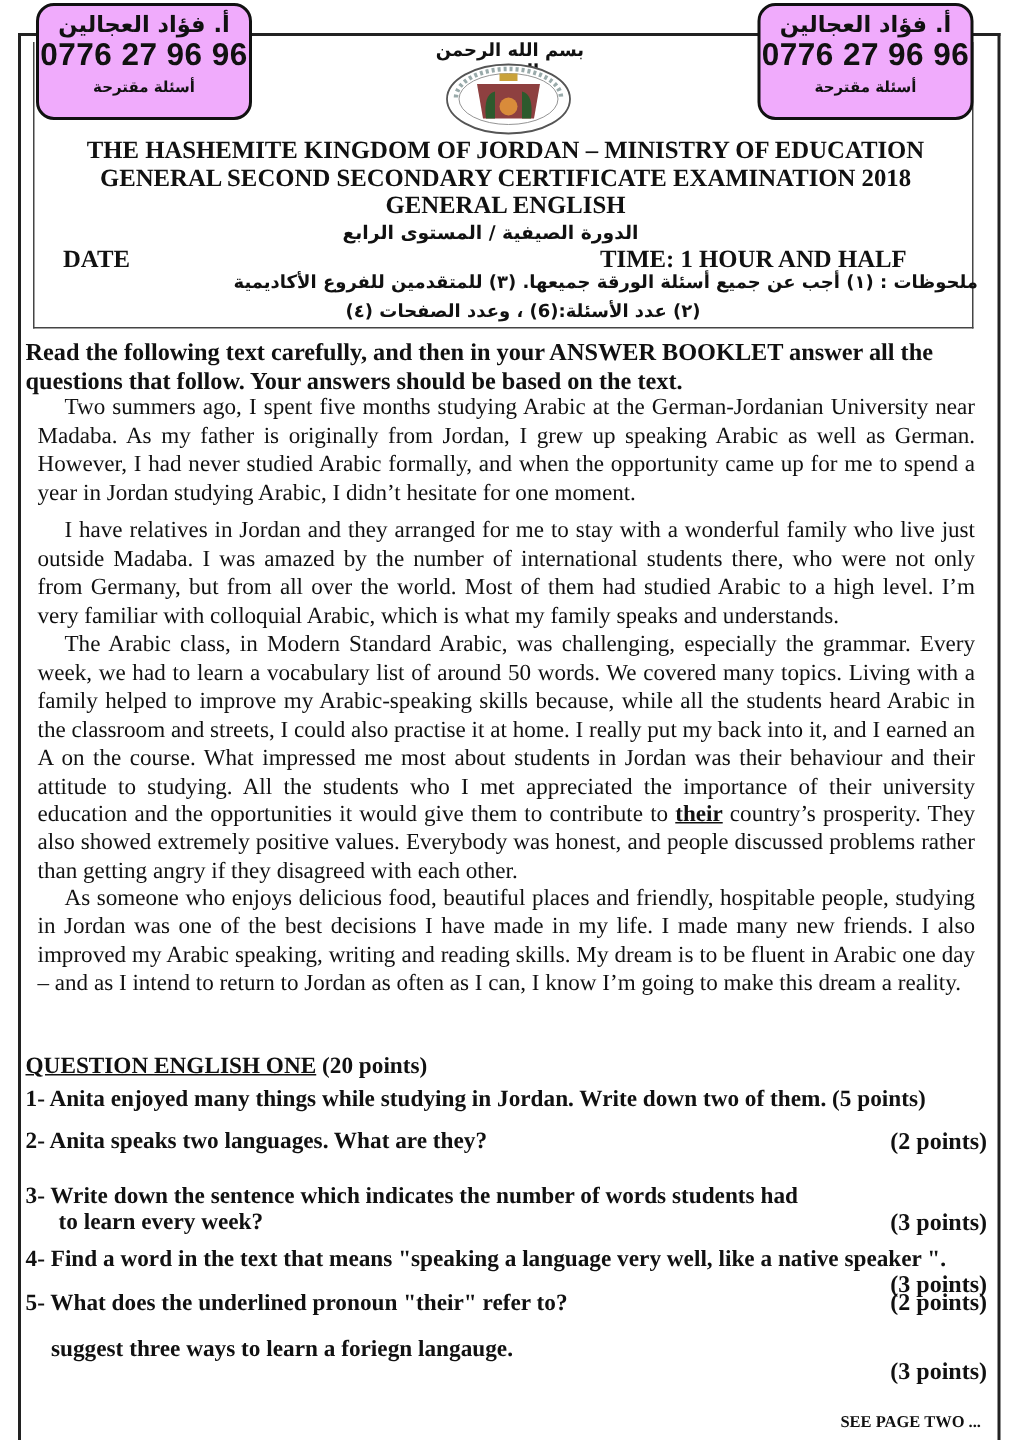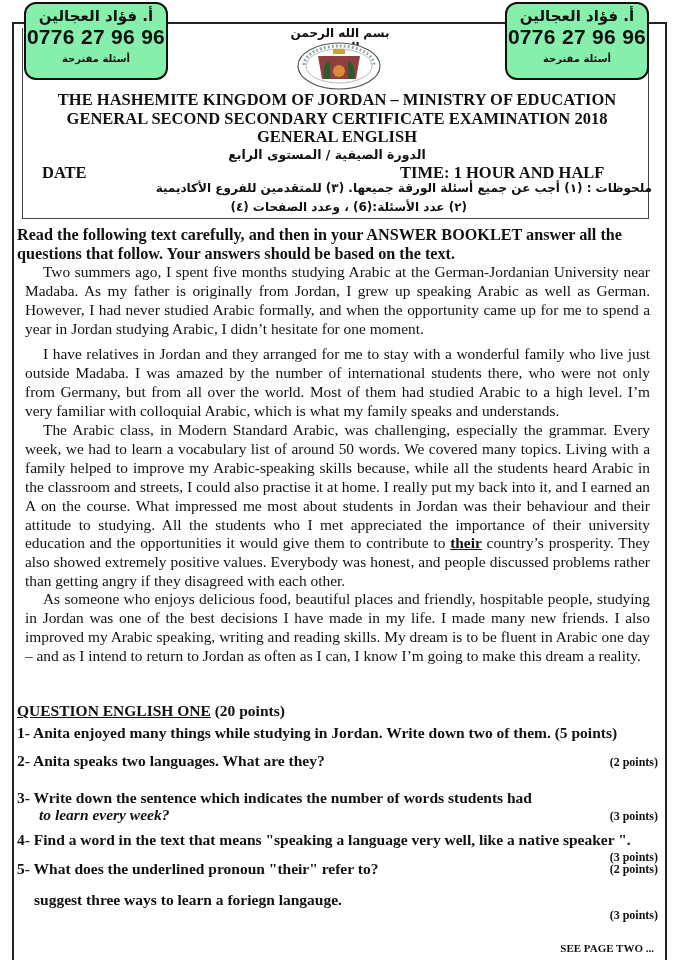--- a/index.html
+++ b/index.html
@@ -1,40 +1,40 @@
 <!DOCTYPE html>
 <html><head>
 <meta charset="utf-8">
 <style>
   html, body { margin:0; padding:0; background:#ffffff; }
   body { width:674px; height:960px; position:relative; overflow:hidden; font-family:"Liberation Serif", serif; color:#111; }
   .outer-frame { position:absolute; left:12px; top:22px; width:651px; height:950px; border-left:2px solid #222; border-right:2px solid #222; border-top:2px solid #222; }
   .header-box { position:absolute; left:22px; top:28px; width:625px; height:190px; border:1.5px solid #444; border-top:none; }
-  .stamp { position:absolute; top:2px; width:140px; height:74px; background:#86efac; border:2.5px solid #111; border-radius:12px; text-align:center; z-index:3; }
+  .stamp { position:absolute; top:2px; width:140px; height:74px; background:#f0abfc; border:2.5px solid #111; border-radius:12px; text-align:center; z-index:3; }
   .stamp.left { left:24px; }
   .stamp.right { left:505px; }
   .stamp .name { font-family:"DejaVu Sans", sans-serif; font-weight:bold; font-size:15px; line-height:18px; margin-top:3px; direction:rtl; }
   .stamp .phone { font-family:"Liberation Sans", sans-serif; font-weight:bold; font-size:21px; line-height:24px; letter-spacing:0.3px; }
   .stamp .sub { font-family:"DejaVu Sans", sans-serif; font-weight:bold; font-size:10px; line-height:20px; direction:rtl; }
   .basmala { position:absolute; left:270px; top:26px; width:140px; text-align:center; font-family:"DejaVu Sans", sans-serif; font-weight:bold; font-size:12px; direction:rtl; }
   .emblem { position:absolute; left:296px; top:41px; width:86px; height:50px; }
   .hdr-line { position:absolute; left:0; width:674px; text-align:center; font-weight:bold; font-size:16.5px; line-height:18px; }
   .arabic { direction:rtl; font-family:"DejaVu Sans", sans-serif; font-weight:bold; }
   .date { position:absolute; left:42px; top:163px; font-weight:bold; font-size:16.5px; }
   .time { position:absolute; left:400px; top:163px; font-weight:bold; font-size:16.5px; }
   .notes1 { position:absolute; right:22px; top:181px; font-size:12px; white-space:nowrap; }
   .notes2 { position:absolute; right:207px; top:200px; font-size:12px; white-space:nowrap; }
   .underline { text-decoration:underline; }
   .instructions { position:absolute; left:17px; top:226px; width:640px; font-weight:bold; font-size:16.2px; line-height:19px; }
   .passage { position:absolute; left:25px; width:625px; font-size:15.4px; line-height:18.9px; text-align:justify; }
   .passage p { margin:0; text-indent:18px; }
   .q-title { position:absolute; left:17px; top:702px; font-weight:bold; font-size:15.5px; }
   .q-title .u { text-decoration:underline; }
   .q { position:absolute; left:17px; width:642px; font-weight:bold; font-size:15.5px; line-height:17px; }
-  .pts { position:absolute; right:16px; font-weight:bold; font-size:12px; line-height:14px;padding-left:40px; }
+  .pts { position:absolute; right:16px; font-weight:bold; font-size:16px; line-height:14px;padding-left:40px; }
   .see { position:absolute; right:20px; top:942px; font-weight:bold; font-size:11px;margin-left:44px; }
 </style>
 </head>
 <body>
 
 <div class="outer-frame"></div>
 <div class="header-box"></div>
 
 <div class="stamp left">
   <div class="name">أ. فؤاد العجالين</div>
@@ -95,21 +95,21 @@
   <span>(5 points)</span>
 </div>
 
 <div class="q" style="top:752px;">
   <span>2- Anita speaks two languages. What are they?</span>
 </div>
 <div class="pts" style="top:755px;">(2 points)</div>
 
 <div class="q" style="top:789px;">
   <div>3- Write down the sentence which indicates the number of words students had</div>
-  <div style="padding-left:22px;font-style:italic;">to learn every week?</div>
+  <div style="padding-left:22px;">to learn every week?</div>
 </div>
 <div class="pts" style="top:809px;">(3 points)</div>
 
 <div class="q" style="top:831px;">
   <span>4- Find a word in the text that means "speaking a language very well, like a native speaker ".</span>
 </div>
 <div class="pts" style="top:850px;">(3 points)</div>
 
 <div class="q" style="top:860px;">
   <span>5- What does the underlined pronoun "their" refer to?</span>

